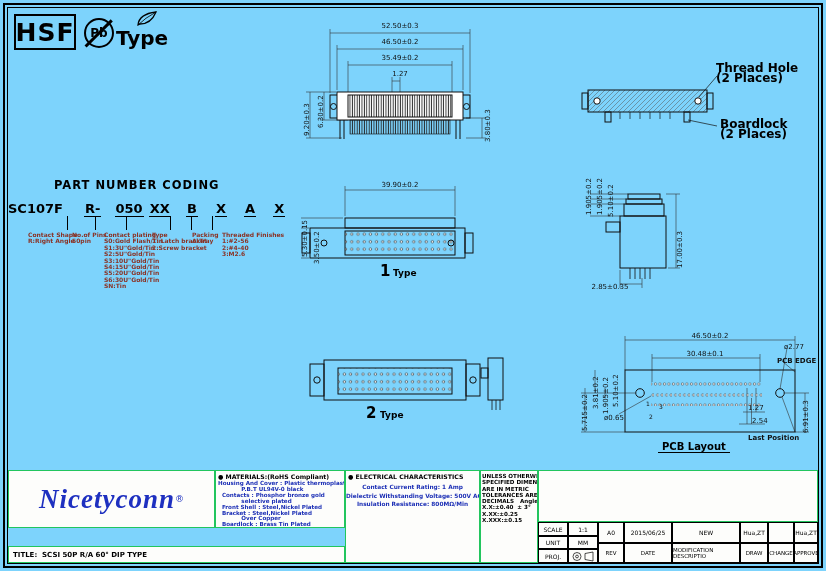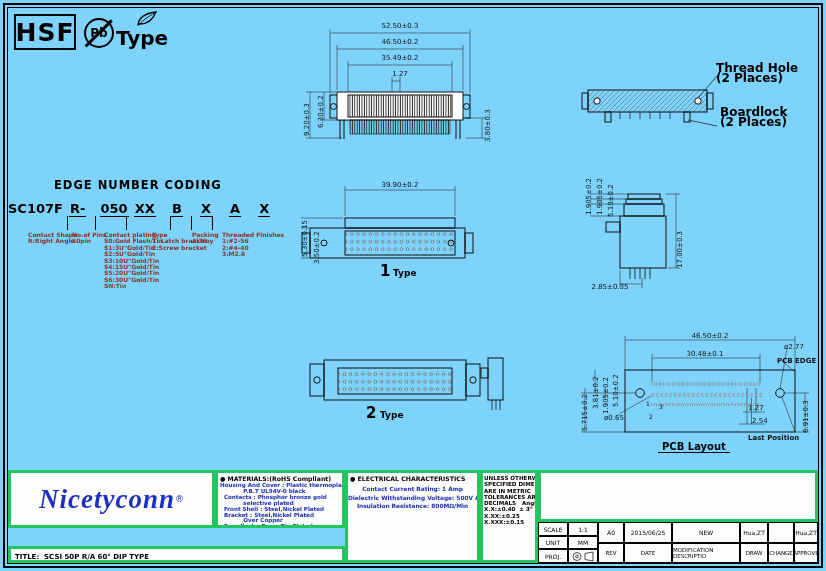--- a/index.html
+++ b/index.html
@@ -20,21 +20,21 @@
   .hsf-box{position:absolute;left:14px;top:14px;width:62px;height:36px;border:2.5px solid #000;display:flex;align-items:center;justify-content:center;font-size:25px;font-weight:bold;letter-spacing:1px}
   .pb-badge{position:absolute;left:84px;top:18px;width:30px;height:30px;border:2.5px solid #000;border-radius:50%;display:flex;align-items:center;justify-content:center;font-size:12px;font-weight:bold}
   .pb-slash{position:absolute;left:-6px;top:12px;width:37px;height:2.5px;background:#000;transform:rotate(-45deg)}
   .rohs-text{position:absolute;left:116px;top:26px;font-size:20px;font-weight:bold}
   .type-num{position:absolute;font-size:15px;font-weight:bold}
   .type-word{position:absolute;font-size:9px;font-weight:bold}
   .pcb-caption{position:absolute;left:658px;top:441px;font-size:10px;font-weight:bold;border-bottom:1px solid #000;padding:0 4px}
   .small-bold{font-weight:bold;font-size:7px}
   
   .tb{position:absolute;left:8px;top:470px;width:810px;height:93px}
-  .tb .cell{position:absolute;border:3px solid #22c55e;overflow:hidden;background:#fdfdfb}
+  .tb .cell{position:absolute;border:1px solid #22c55e;overflow:hidden;background:#fdfdfb}
   .blue{color:#1c2fb5}
   .head6{font-size:6.2px;font-weight:bold;padding:1.5px 2px;white-space:nowrap}
   .mat-lines{font-size:5.6px;line-height:5.9px;font-weight:bold;white-space:pre;padding:0 2px}
   .elec-lines{font-size:5.8px;line-height:8.5px;font-weight:bold;white-space:pre;text-align:center;padding-top:2px}
   .tol{font-size:5.6px;line-height:6.3px;white-space:pre;padding:2px 1px;font-weight:bold}
   .tcell{position:absolute;border:1px solid #000;display:flex;align-items:center;justify-content:center;font-size:6px;overflow:hidden;background:#fdfdfb}
   .brand{font-family:"Liberation Serif",serif;font-style:italic;font-weight:bold;font-size:27px;color:#1e30c0;letter-spacing:1px}
   .brand-reg{font-size:9px;color:#1e30c0;vertical-align:super}
   .rowtext{font-size:7px;font-weight:bold;padding:4px 0 0 4px;white-space:nowrap}
 </style>
@@ -132,26 +132,26 @@
         <line x1="100" y1="52" x2="100" y2="59"></line>
         <line x1="110" y1="52" x2="110" y2="59"></line>
     </g>
     <g stroke="#111" stroke-width="0.7" fill="none">
       <line x1="139" y1="37" x2="157" y2="16"></line>
       <line x1="128" y1="60" x2="157" y2="66"></line>
     </g>
   </svg>
   <div class="lbl" style="left:716px;top:64px">Thread Hole
 (2 Places)</div>
-  <div class="lbl" style="left:720px;top:108px">Boardlock
+  <div class="lbl" style="left:720px;top:120px">Boardlock
 (2 Places)</div>
 
-  <div class="pnc-head">EDGE NUMBER CODING</div>
+  <div class="pnc-head">PART NUMBER CODING</div>
   <div class="pnc-row">
-    <span class="seg" style="margin-right:1px">SC107F</span>
+    <span class="seg" style="margin-right:16px">SC107F</span>
     <span class="seg segu" style="margin-right:8px">R-</span>
     <span class="seg segu" style="margin-right:0">050</span>
     <span class="seg segu" style="margin-right:10px">XX</span>
     <span class="seg segu" style="margin-right:12px">B</span>
     <span class="seg segu" style="margin-right:12px">X</span>
     <span class="seg segu" style="margin-right:12px">A</span>
     <span class="seg segu">X</span>
   </div>
   <div class="vline" style="left:67px;top:216px;height:14px"></div>
   <div class="vline" style="left:95px;top:216px;height:14px"></div>

